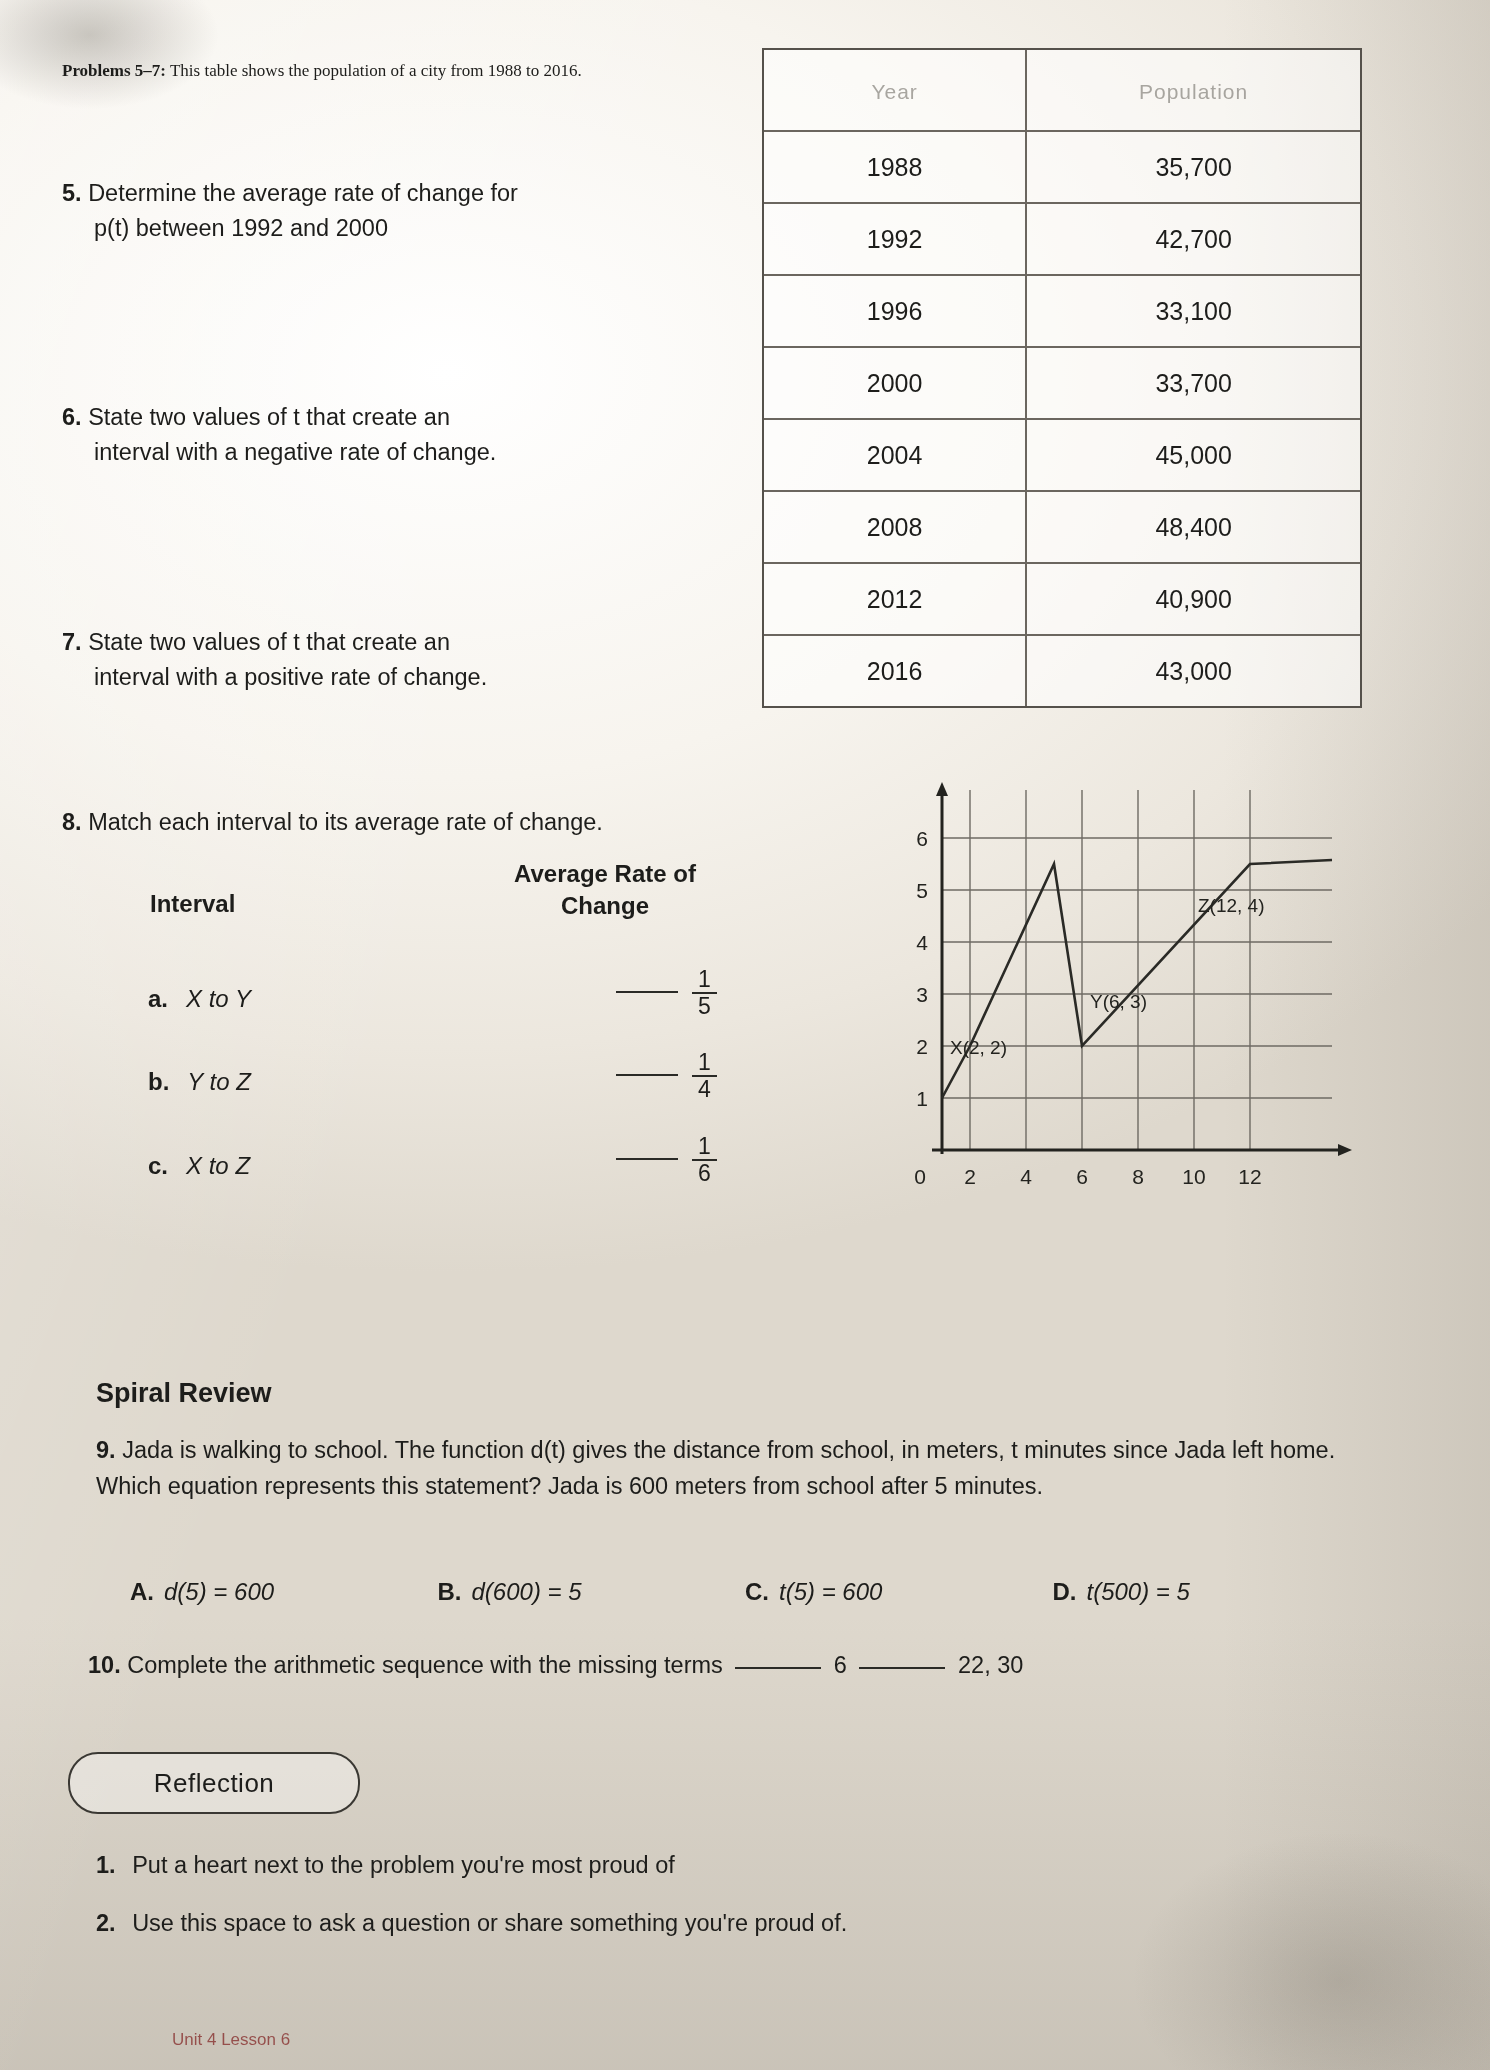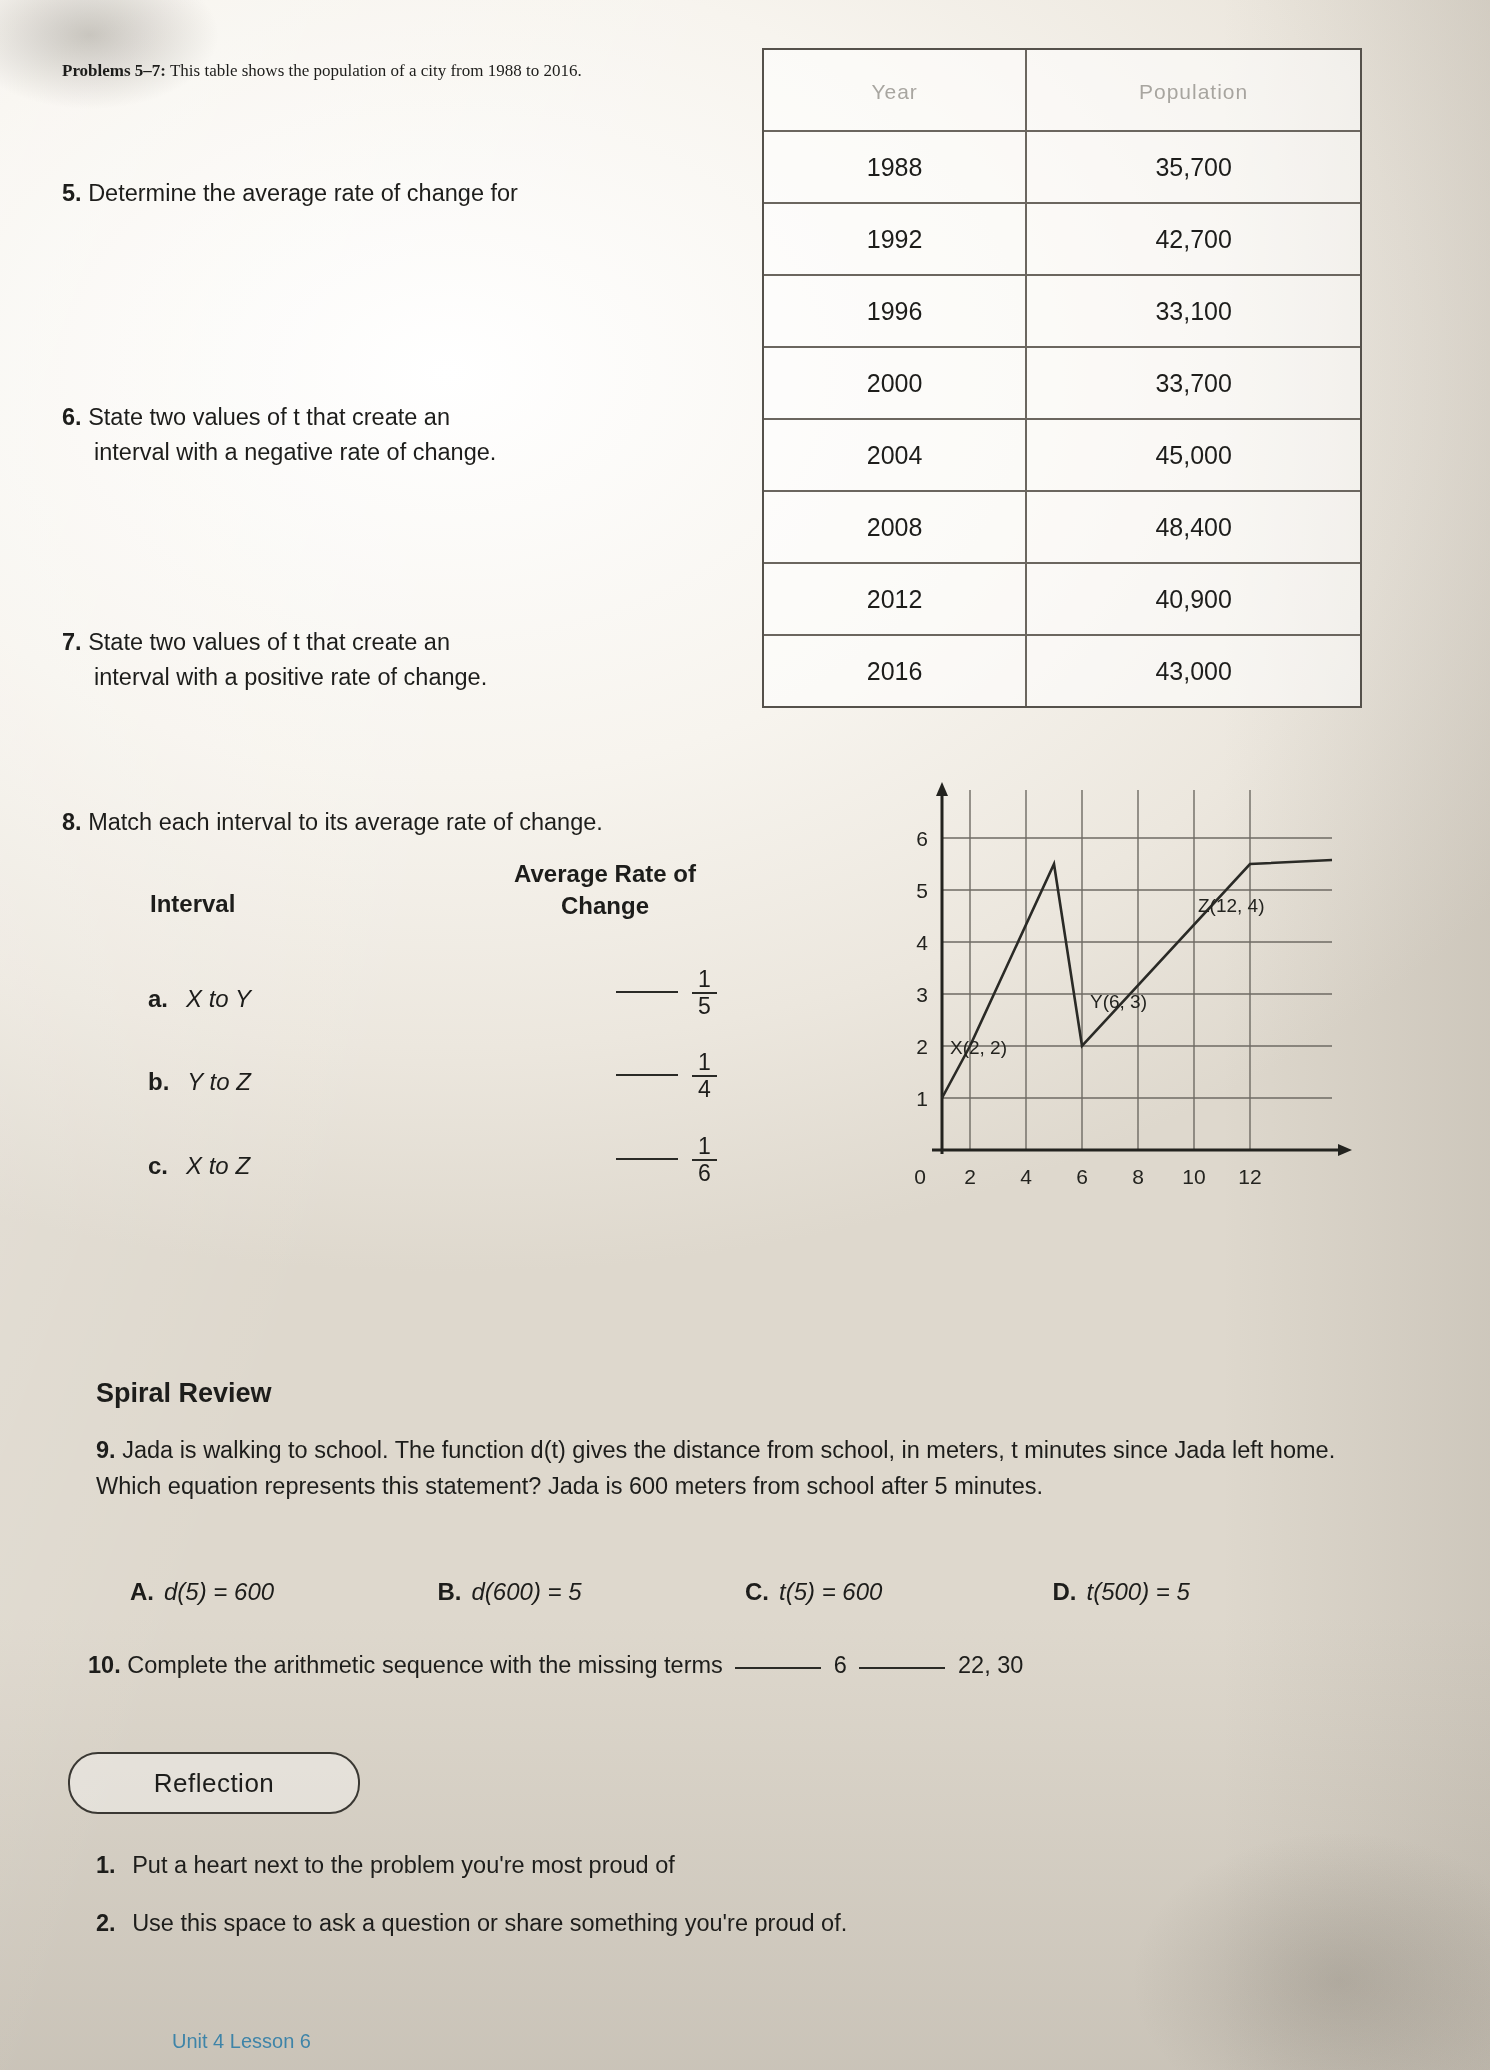--- a/index.html
+++ b/index.html
@@ -220,42 +220,43 @@
     font-size: 23.5px;
     left: 96px;
   }
   .reflect-item .num { font-weight: bold; margin-right: 10px; }
   #ref1 { top: 1852px; }
   #ref2 { top: 1910px; }
 
   #footer {
     position: absolute;
     left: 172px; top: 2030px;
-    font-size: 20px;
-    color: #0369a1;
+    font-size: 17px;
+    color: #7f1d1d;
     opacity: 0.7;
   }
   .faint { opacity: 0.82; }
 </style>
 </head>
 <body>
 
 <div class="page"></div>
 <div class="shadow-tl"></div>
 <div class="shadow-br"></div>
 
 <div class="content">
 
   <div class="problems-intro">
     <b>Problems 5–7:</b><span> This table shows the population of a city from 1988 to 2016.</span>
   </div>
 
   <div class="q" id="q5">
     <span class="num">5.</span>
     <span class="q-body">Determine the average rate of change for</span>
+    <span class="indent">p(t) between 1992 and 2000</span>
   </div>
 
   <div class="q" id="q6">
     <span class="num">6.</span>
     <span class="q-body">State two values of t that create an</span>
     <span class="indent">interval with a negative rate of change.</span>
   </div>
 
   <div class="q" id="q7">
     <span class="num">7.</span>

